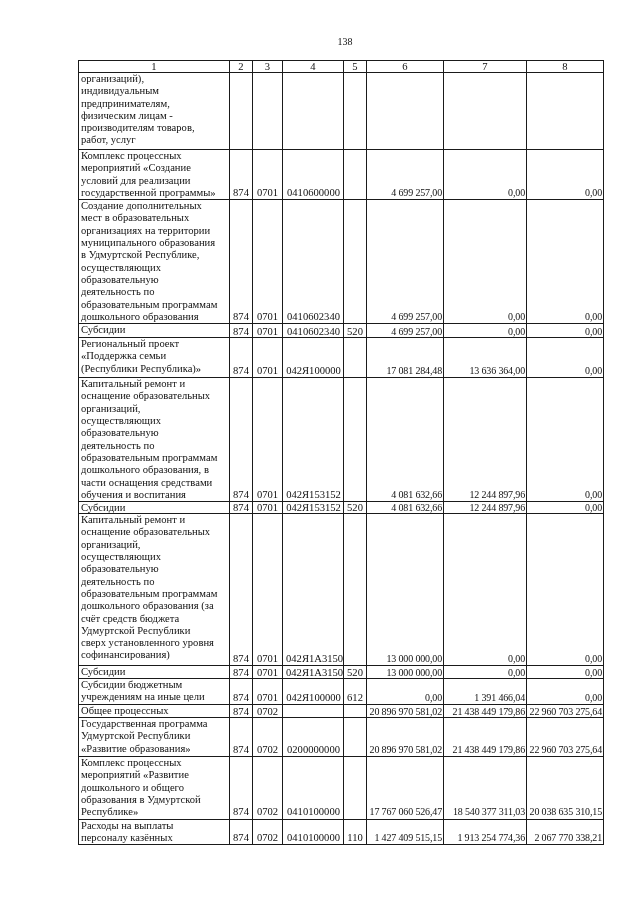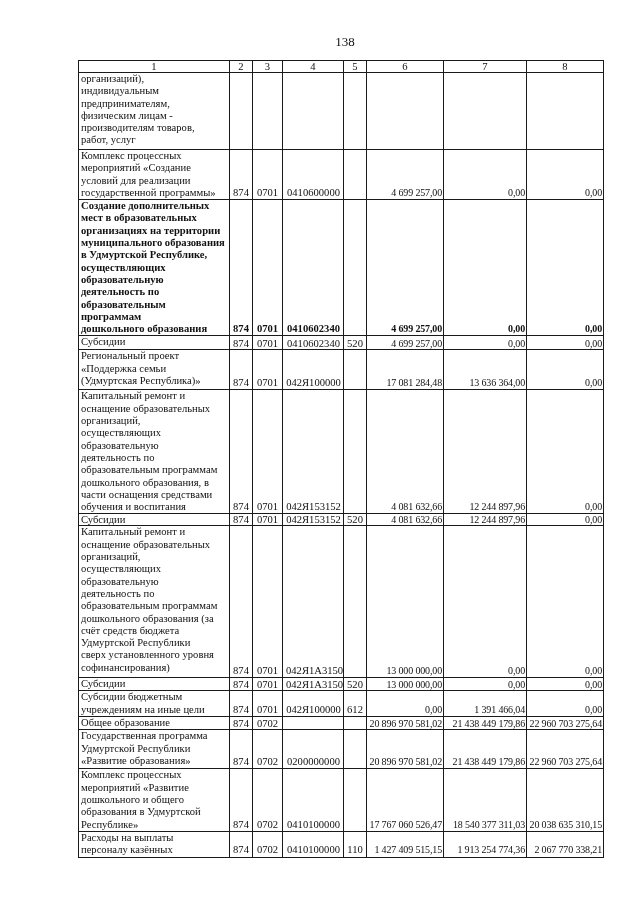--- a/index.html
+++ b/index.html
@@ -14,21 +14,21 @@
       overflow: hidden;
       font-family: "Liberation Serif", "DejaVu Serif", serif;
       color: #111;
     }
     .page-number {
       position: absolute;
       left: 325px;
       top: 34px;
       width: 40px;
       text-align: center;
-      font-size: 13px;
+      font-size: 10px;
       line-height: 16px;
     }
     .budget-table {
       position: absolute;
       left: 78px;
       top: 60px;
       width: 525px;
       border-collapse: collapse;
       table-layout: fixed;
       font-size: 10.6px;
@@ -70,21 +70,21 @@
     .budget-table td.c7,
     .budget-table td.c8 {
       text-align: right;
       font-size: 10px;
       letter-spacing: -0.15px;
       padding: 0 1px 0 0;
     }
     
     tbody tr:nth-child(1)  { height: 77px; }
     tbody tr:nth-child(2)  { height: 49px; }
-    tbody tr:nth-child(3)  { height: 123px; font-weight: bold; }
+    tbody tr:nth-child(3)  { height: 123px; }
     tbody tr:nth-child(4)  { height: 14px; }
     tbody tr:nth-child(5)  { height: 40px; }
     tbody tr:nth-child(6)  { height: 124px; }
     tbody tr:nth-child(7)  { height: 12px; }
     tbody tr:nth-child(8)  { height: 152px; }
     tbody tr:nth-child(9)  { height: 13px; }
     tbody tr:nth-child(10) { height: 26px; }
     tbody tr:nth-child(11) { height: 13px; }
     tbody tr:nth-child(12) { height: 39px; }
     tbody tr:nth-child(13) { height: 62px; }
@@ -173,21 +173,21 @@
         <td class="c3">0701</td>
         <td class="c4">0410602340</td>
         <td class="c5">520</td>
         <td class="c6">4 699 257,00</td>
         <td class="c7">0,00</td>
         <td class="c8">0,00</td>
       </tr>
       <tr>
         <td class="c1">Региональный проект
 «Поддержка семьи
-(Удмуртская Республика)»</td>
+(Республики Республика)»</td>
         <td class="c2">874</td>
         <td class="c3">0701</td>
         <td class="c4">042Я100000</td>
         <td class="c5"></td>
         <td class="c6">17 081 284,48</td>
         <td class="c7">13 636 364,00</td>
         <td class="c8">0,00</td>
       </tr>
       <tr>
         <td class="c1">Капитальный ремонт и
@@ -254,21 +254,21 @@
 учреждениям на иные цели</td>
         <td class="c2">874</td>
         <td class="c3">0701</td>
         <td class="c4">042Я100000</td>
         <td class="c5">612</td>
         <td class="c6">0,00</td>
         <td class="c7">1 391 466,04</td>
         <td class="c8">0,00</td>
       </tr>
       <tr class="single">
-        <td class="c1">Общее образование</td>
+        <td class="c1">Общее процессных</td>
         <td class="c2">874</td>
         <td class="c3">0702</td>
         <td class="c4"></td>
         <td class="c5"></td>
         <td class="c6">20 896 970 581,02</td>
         <td class="c7">21 438 449 179,86</td>
         <td class="c8">22 960 703 275,64</td>
       </tr>
       <tr>
         <td class="c1">Государственная программа

